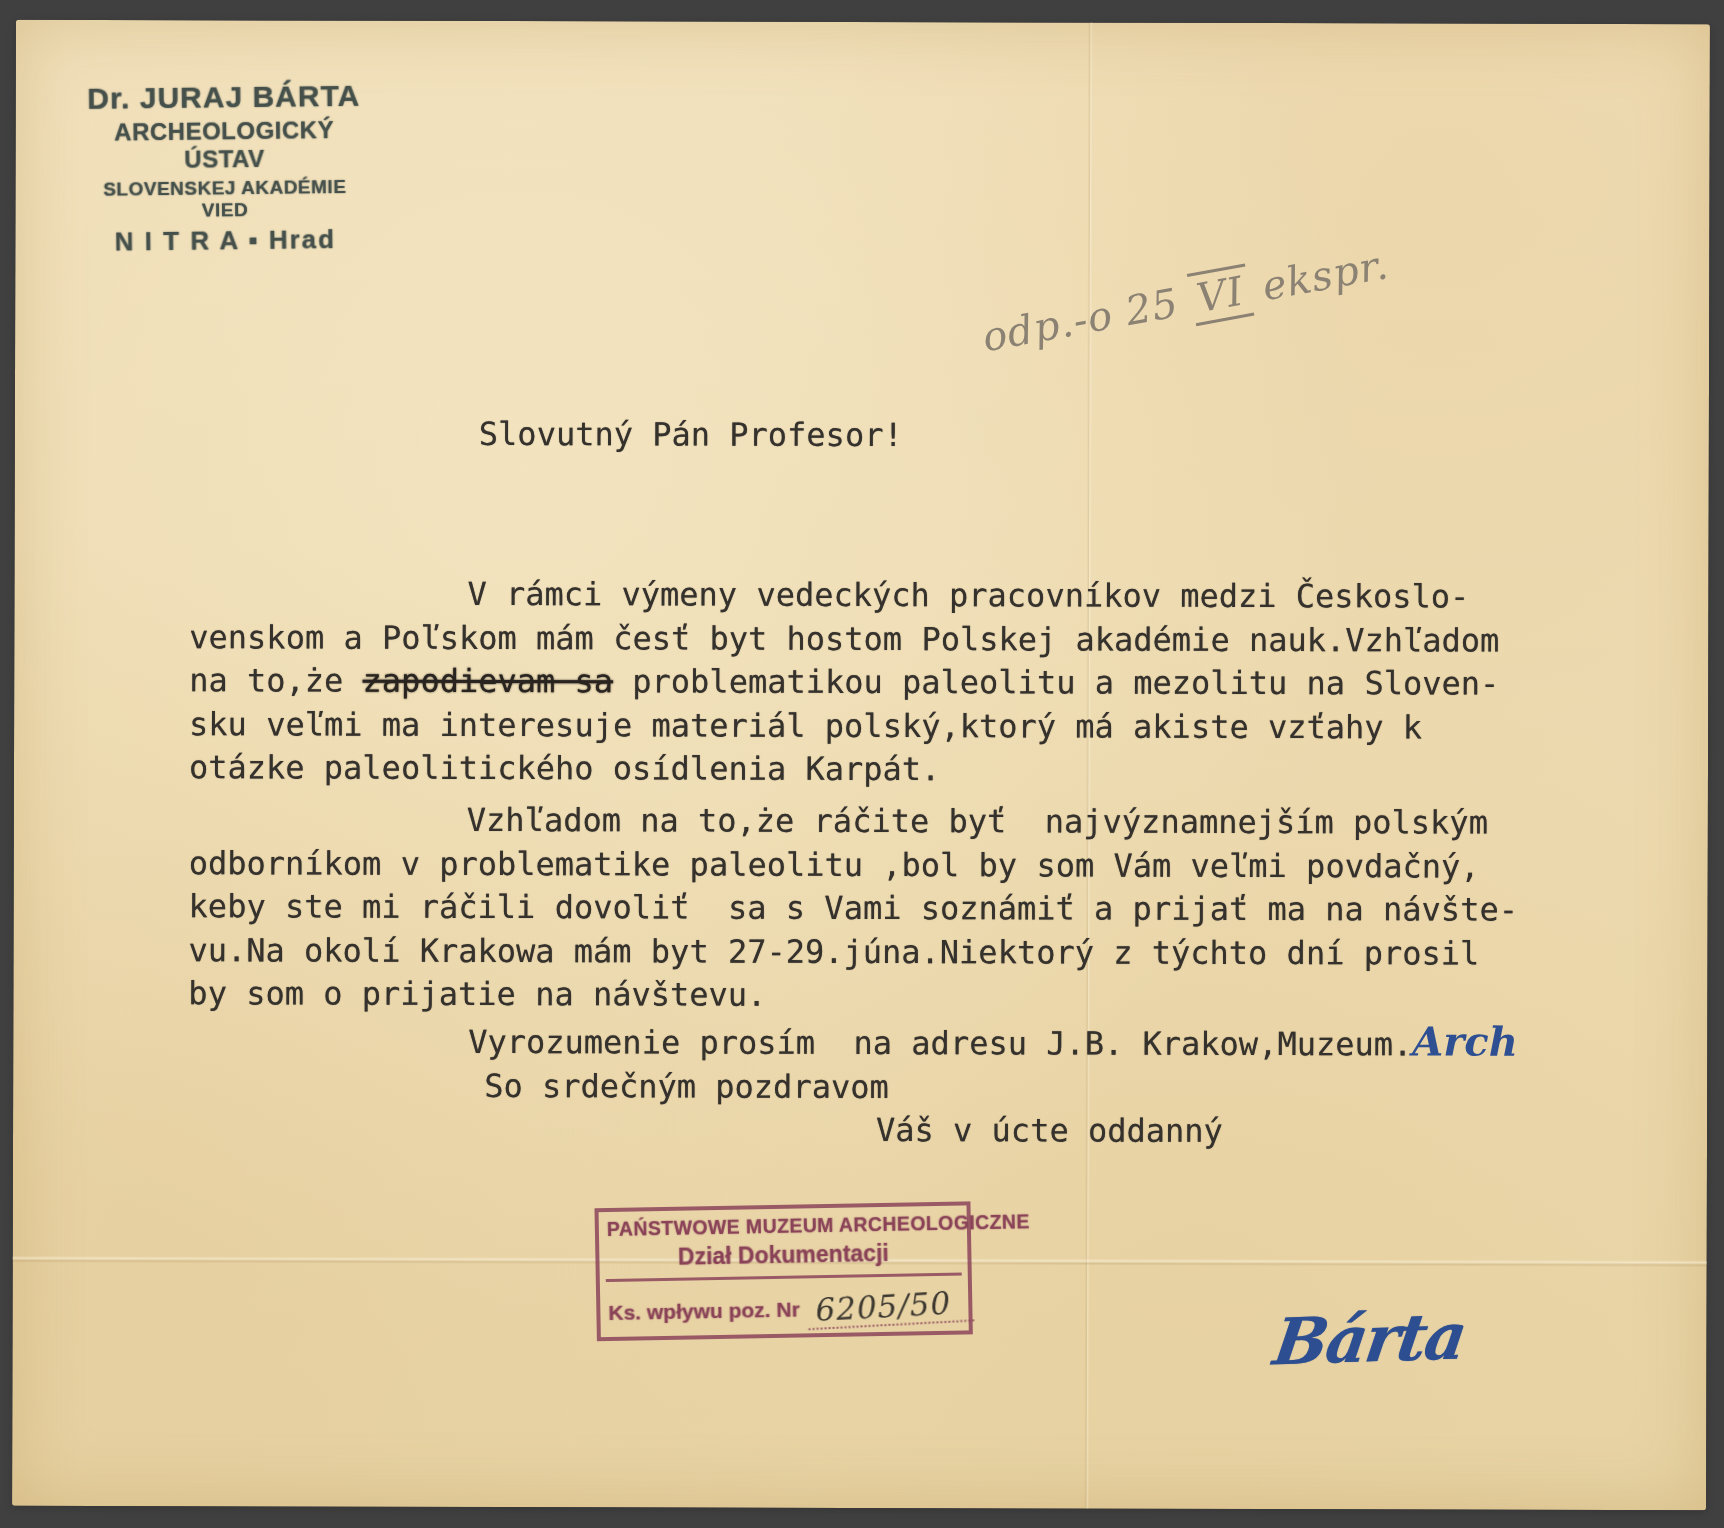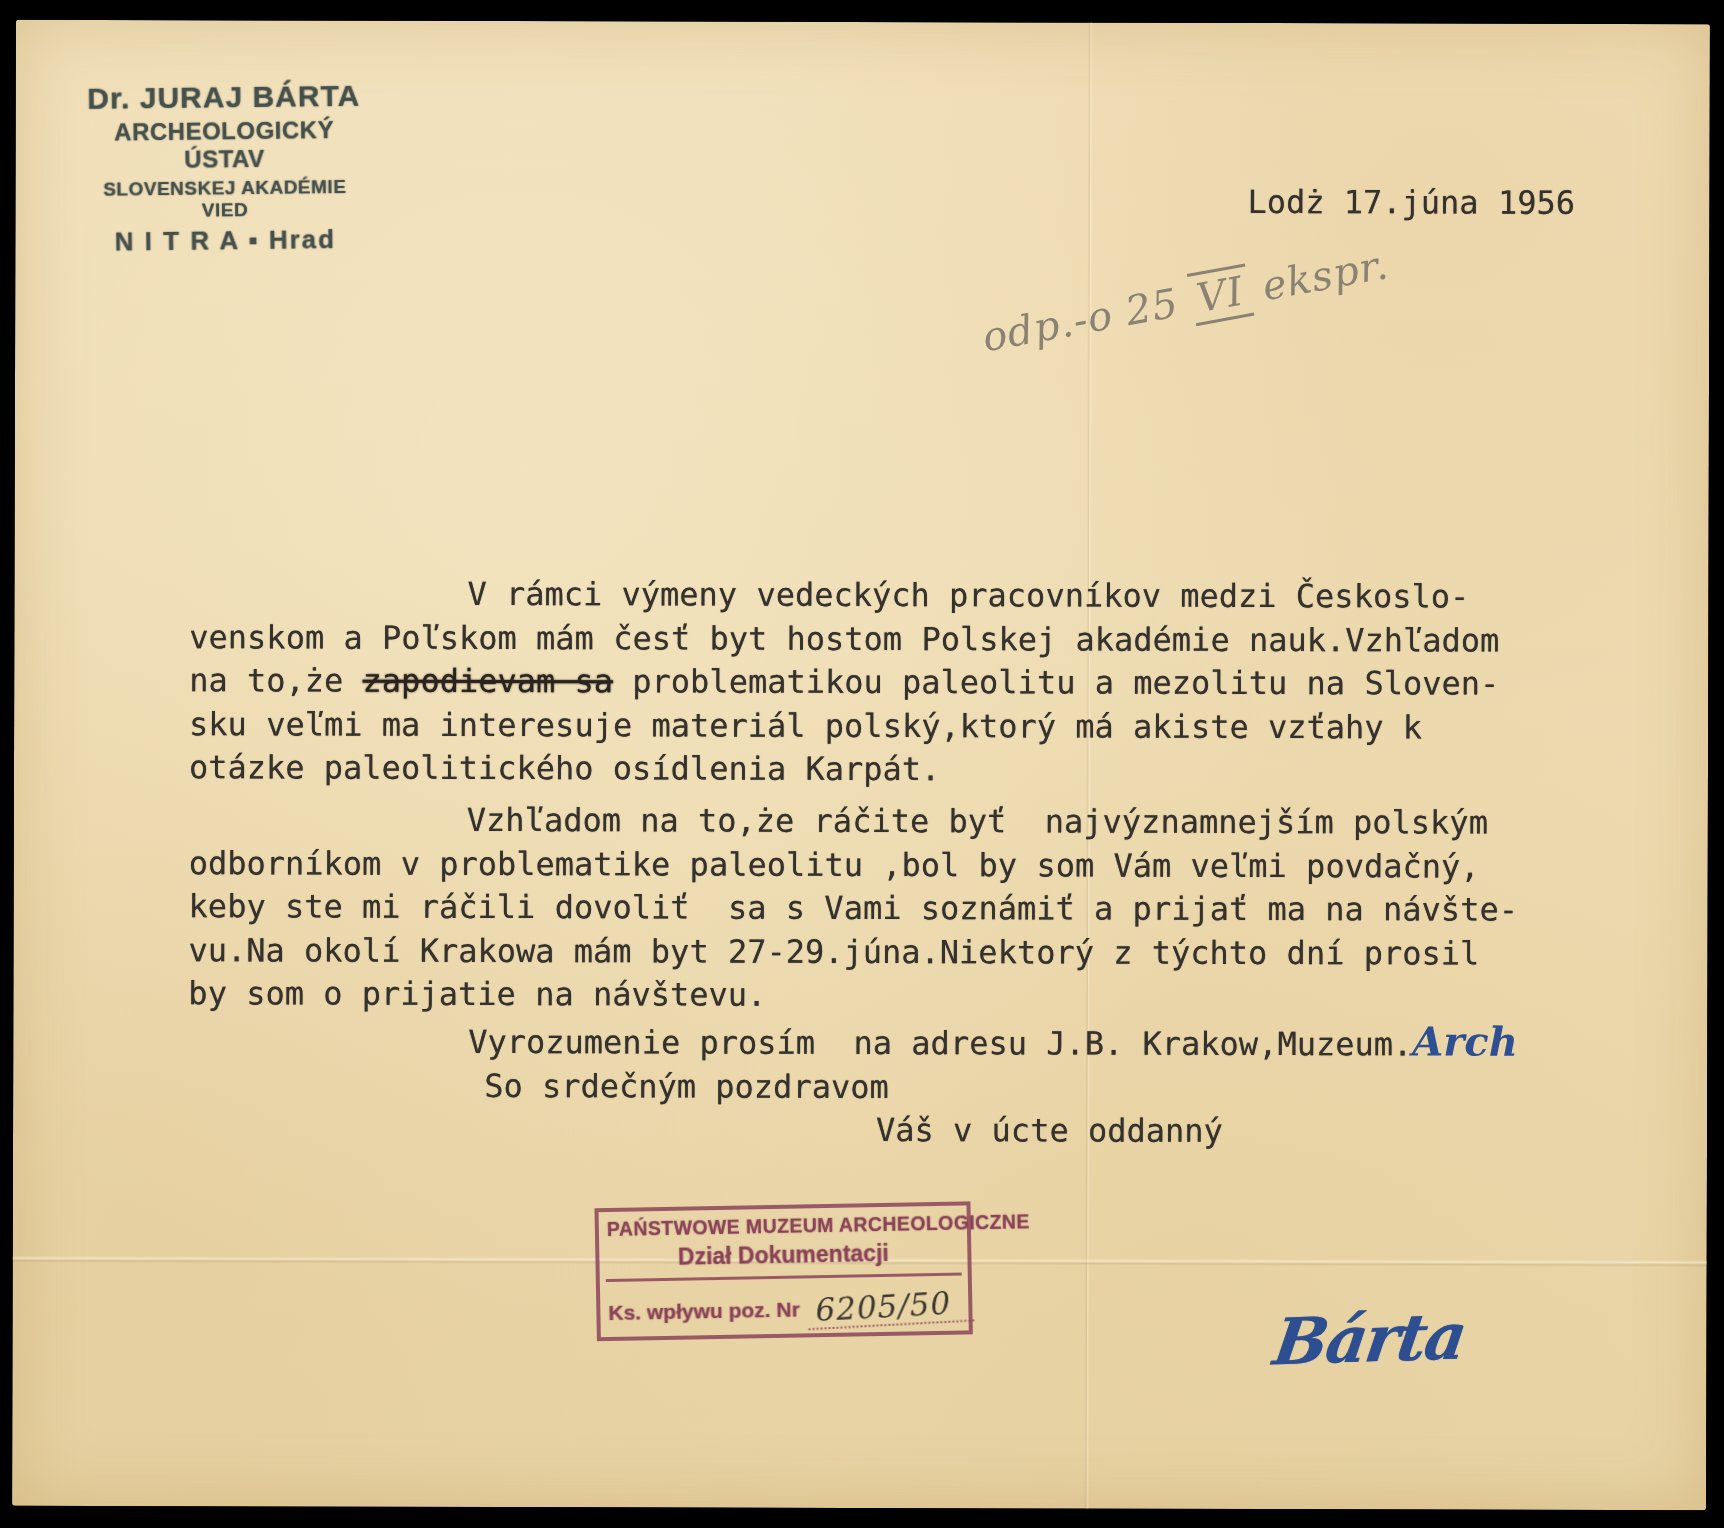--- a/index.html
+++ b/index.html
@@ -1,16 +1,16 @@
 <!DOCTYPE html>
 <html><head>
 <meta charset="utf-8">
 <style>
   html,body{margin:0;padding:0;background:#f6f4ef;}
-  .scan{position:relative;width:1724px;height:1528px;background:#000000;overflow:hidden;
+  .scan{position:relative;width:1724px;height:1528px;background:#404040;overflow:hidden;
         font-family:"DejaVu Sans Mono",monospace;}
   .paper{position:absolute;left:14px;top:22px;width:1694px;height:1486px;
          background:
            radial-gradient(circle at 84% 10%, rgba(214,165,92,0.10), transparent 32%),
            radial-gradient(circle at 8% 82%, rgba(205,160,95,0.12), transparent 36%),
            radial-gradient(circle at 30% 30%, rgba(255,248,222,0.30), transparent 55%),
            radial-gradient(circle at 70% 85%, rgba(215,175,105,0.10), transparent 40%),
            linear-gradient(180deg,#efddb6 0%,#ecd9ae 55%,#e8d4a6 100%);
          box-shadow: inset 0 0 70px rgba(168,128,58,0.28), 0 2px 8px rgba(0,0,0,0.18);
          border-radius:3px; transform:rotate(0.15deg);}
@@ -74,24 +74,24 @@
     <div class="crease-v"></div>
     <div class="crease-h"></div>
 
     <div class="letterhead">
       <div class="lh1">Dr. JURAJ BÁRTA</div>
       <div class="lh2">ARCHEOLOGICKÝ ÚSTAV</div>
       <div class="lh3">SLOVENSKEJ AKADÉMIE VIED</div>
       <div class="lh4">N I T R A ▪ Hrad</div>
     </div>
 
-    <div class="date-line ink tline">Lodż 17.júna 1956</div>
 
     <div class="pencil-note"><span>odp.-o 25 </span><span class="pencil-roman">VI</span><span> ekspr.</span></div>
 
+    <div class="salutation ink tline">Slovutný Pán Profesor!</div>
 
     <div class="para p1 ink">
       <div class="tline indent1">V rámci výmeny vedeckých pracovníkov medzi Českoslo-</div>
       <div class="tline">venskom a Poľskom mám česť byt hostom Polskej akadémie nauk.Vzhľadom</div>
       <div class="tline"><span>na to,że </span><span class="struck">zapodievam sa</span><span> problematikou paleolitu a mezolitu na Sloven-</span></div>
       <div class="tline">sku veľmi ma interesuje materiál polský,ktorý má akiste vzťahy k</div>
       <div class="tline">otázke paleolitického osídlenia Karpát.</div>
     </div>
 
     <div class="para p2 ink">

